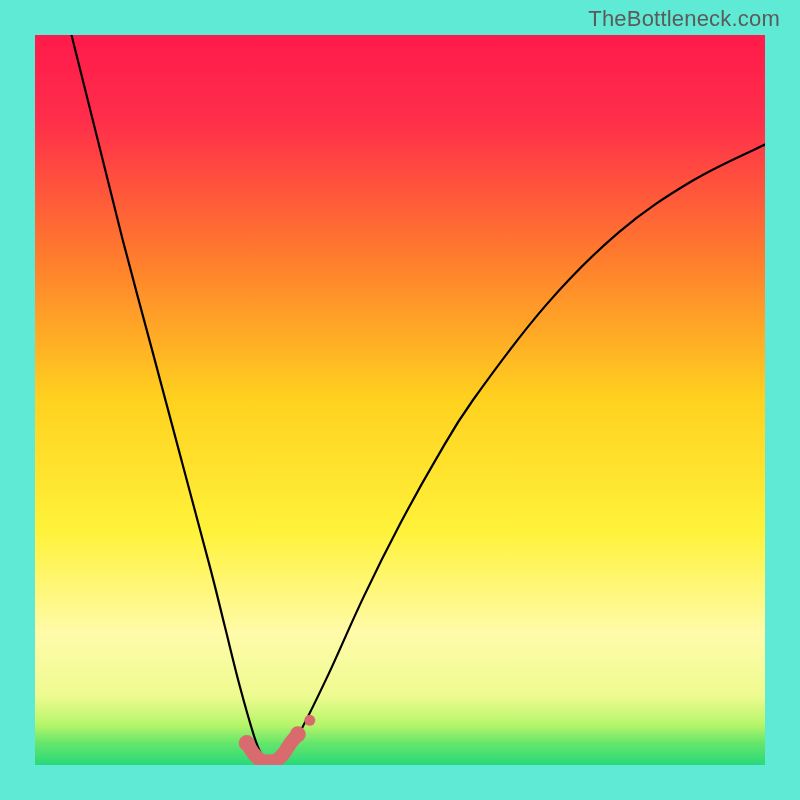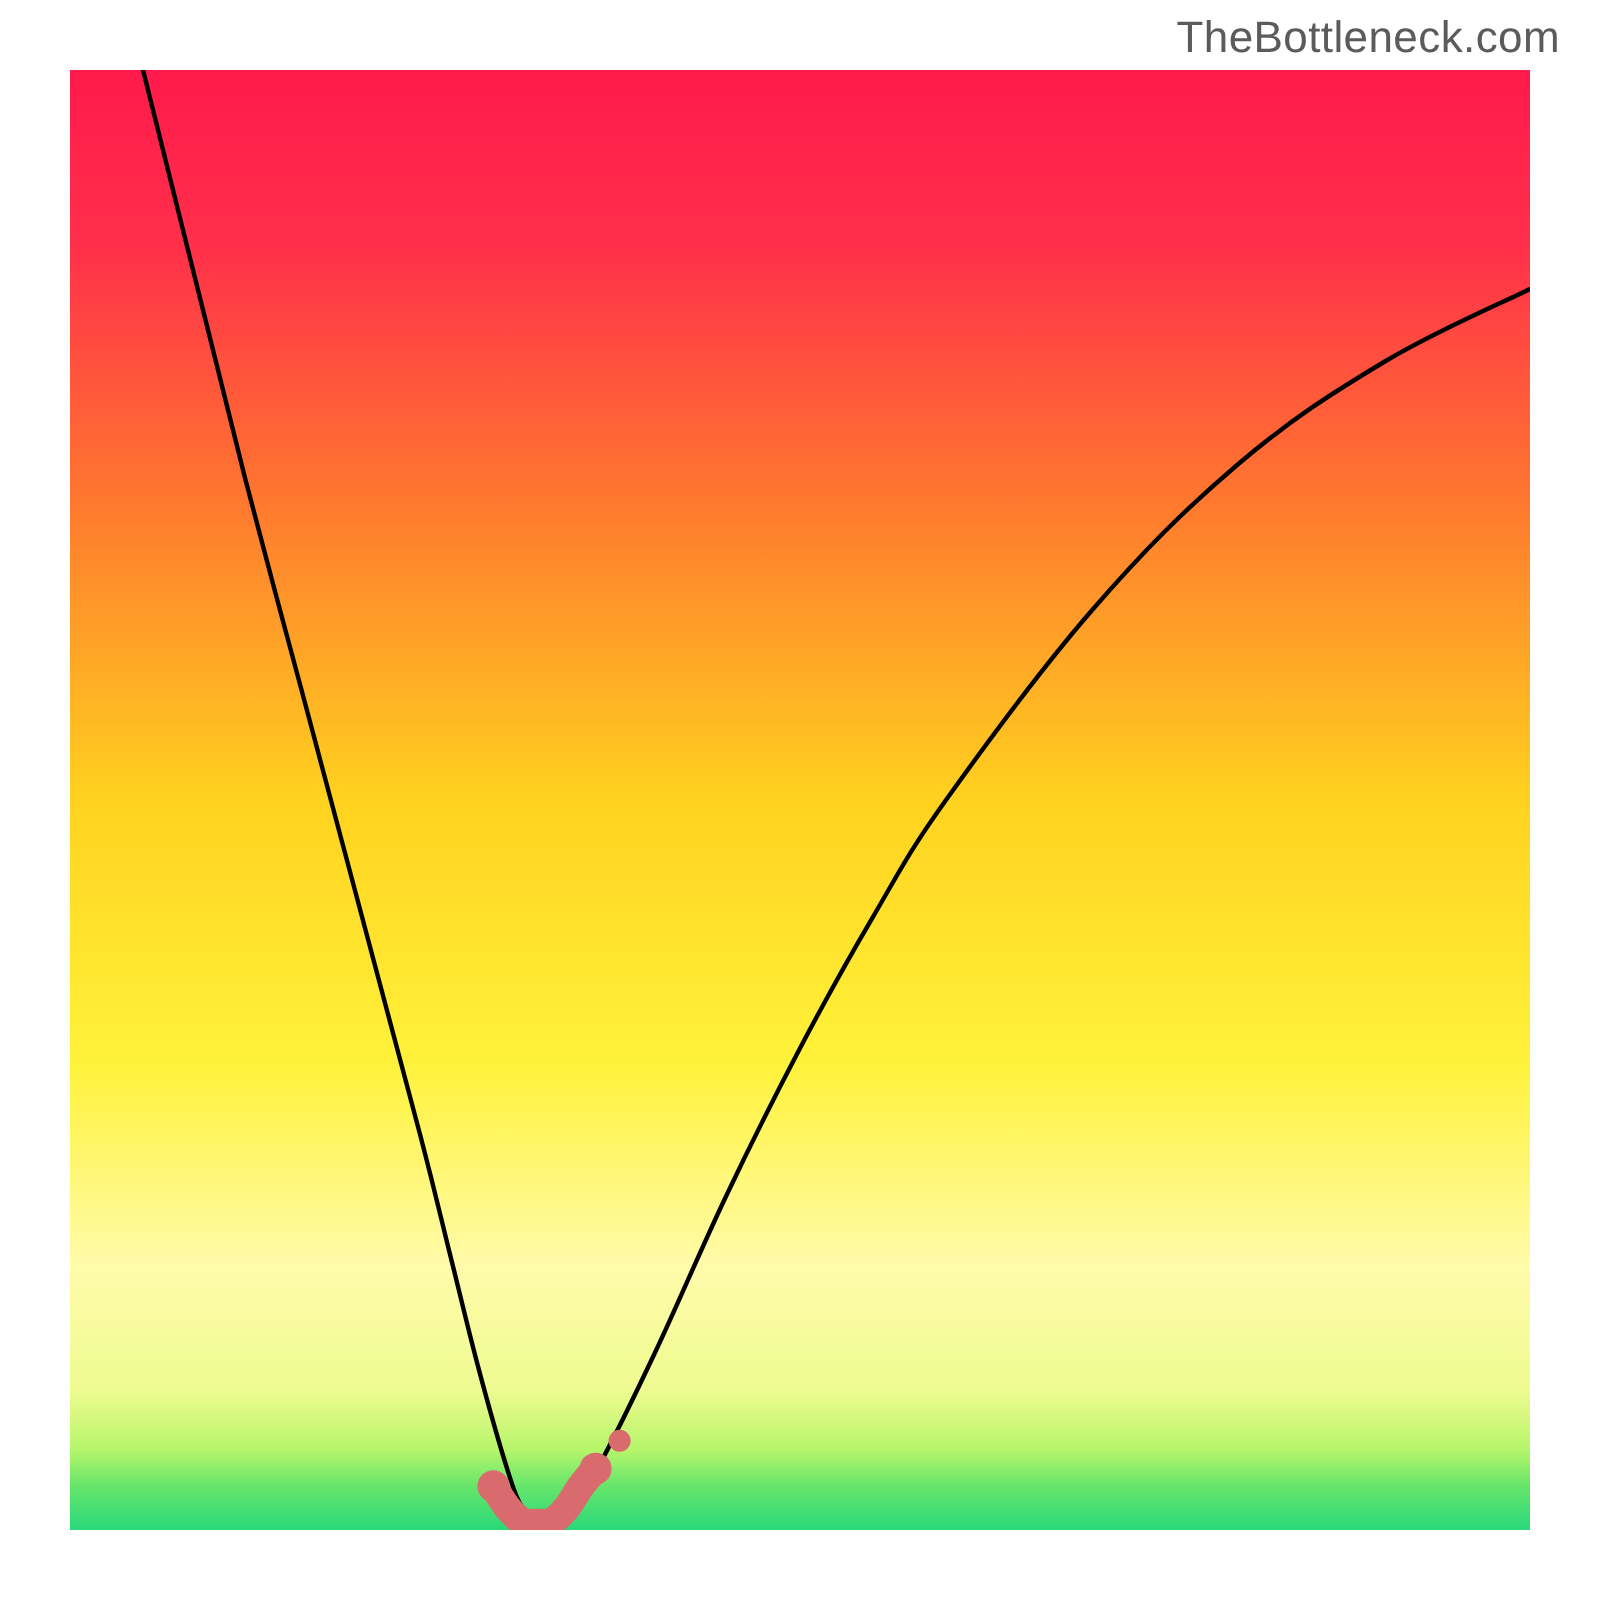--- a/index.html
+++ b/index.html
@@ -10,21 +10,21 @@
     background: #000;
     position: relative;
     font-family: Arial, sans-serif;
   }
   .frame {
     position: absolute;
     top: 0;
     left: 0;
     width: 800px;
     height: 800px;
-    background: #ffffff;
+    background: #5eead4;
   }
   .plot-area {
     position: absolute;
     top: 35px;
     left: 35px;
     width: 730px;
     height: 730px;
     overflow: hidden;
   }
   .gradient-bg {

